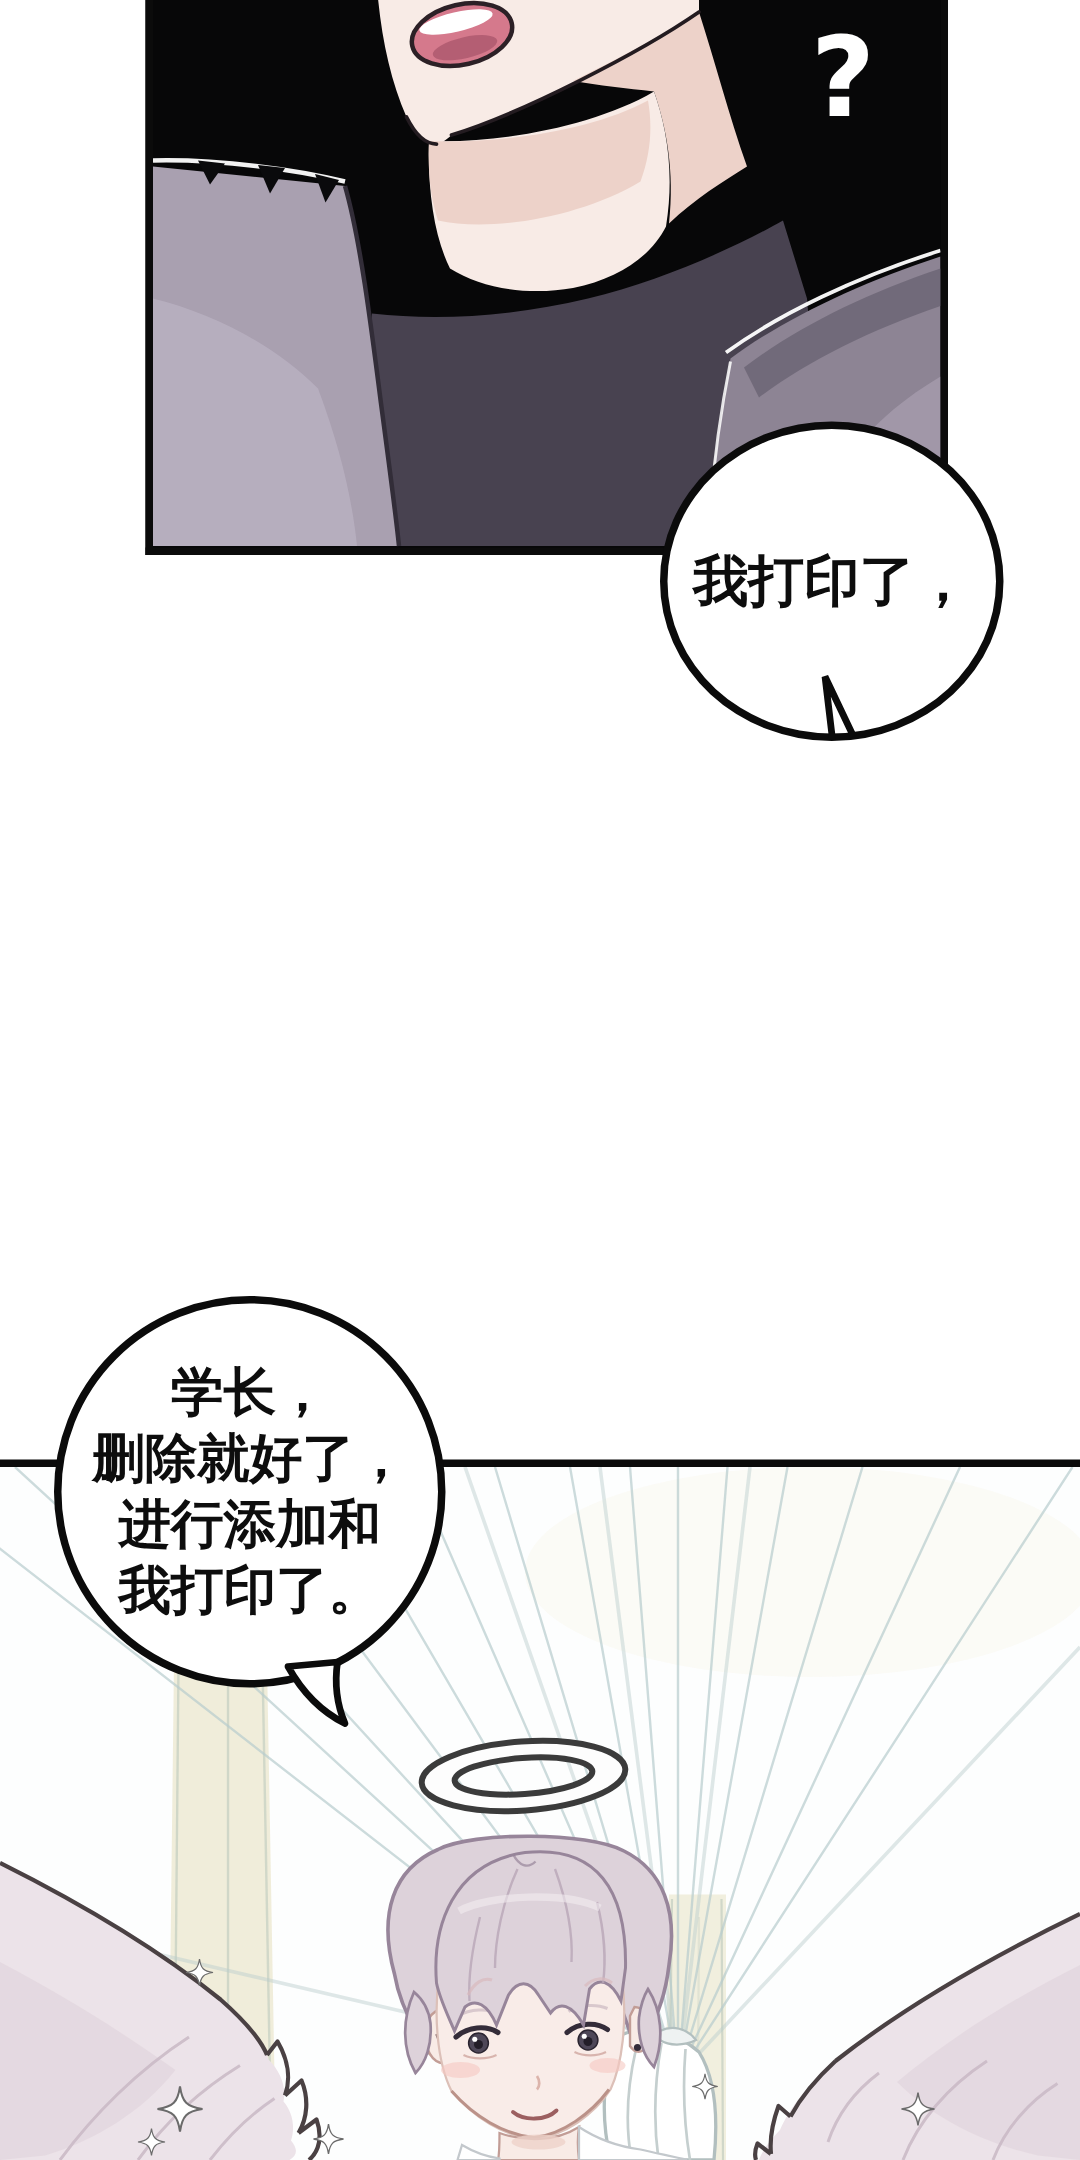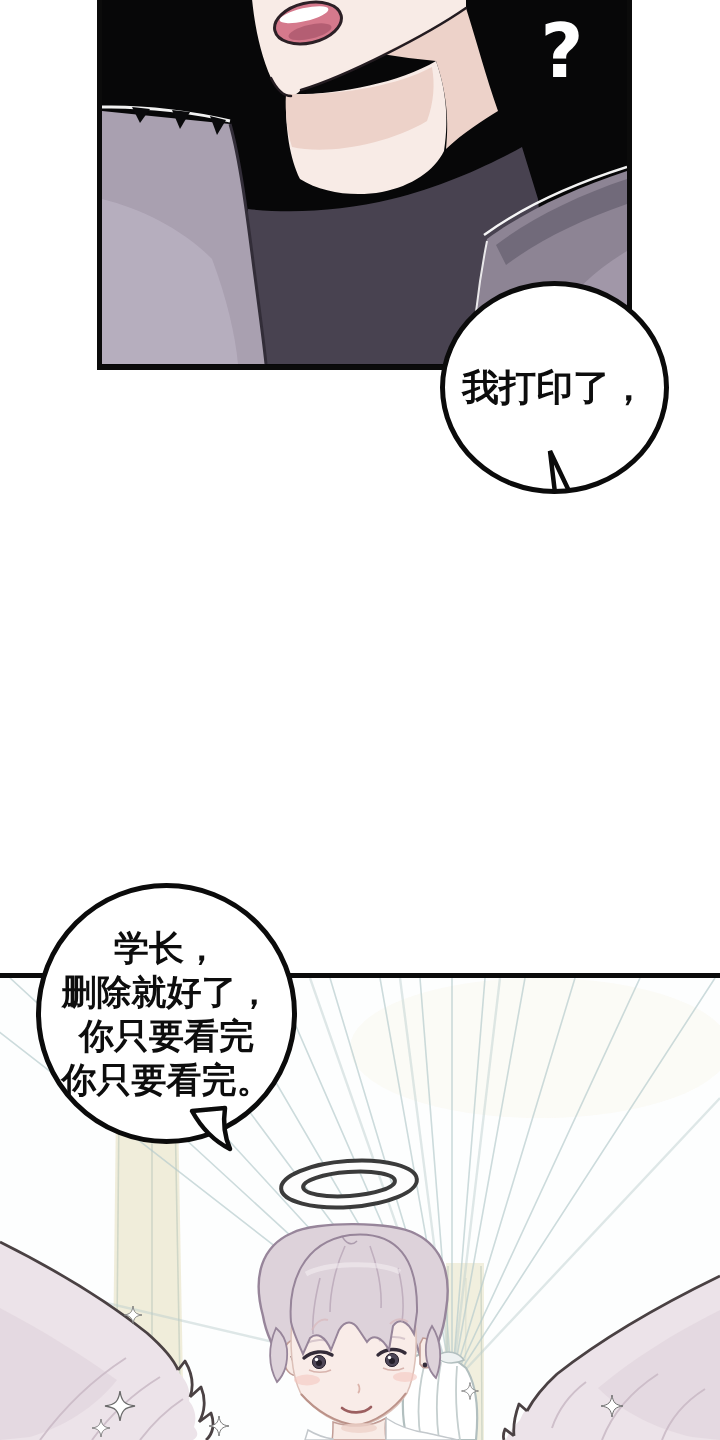--- a/index.html
+++ b/index.html
@@ -12,21 +12,21 @@
   .panel-top svg{display:block;width:100%;height:100%;}
   
   .panel-bottom{position:absolute;left:0;top:973px;width:720px;height:467px;
                 border-top:5px solid var(--ink);box-sizing:border-box;background:#fdfefe;z-index:1;}
   .panel-bottom svg{display:block;width:100%;height:100%;}
   
   .bubble{position:absolute;background:#ffffff;border:5px solid var(--ink);border-radius:50%;
           box-sizing:border-box;display:flex;flex-direction:column;justify-content:center;
           align-items:center;z-index:5;}
   .bubble-1{left:440px;top:281px;width:229px;height:213px;}
-  .bubble-2{left:36px;top:883px;width:261px;height:261px;align-items:center;}
+  .bubble-2{left:36px;top:864px;width:261px;height:261px;align-items:center;}
   .bubble-line{font-weight:bold;color:#0d0d0d;text-align:center;white-space:nowrap;}
   .bubble-1 .bubble-line{font-size:37px;line-height:46px;}
   .bubble-2 .bubble-line{font-size:35px;line-height:44px;}
   .tail{position:absolute;z-index:6;}
   .tail-1{left:533px;top:440px;}
   .tail-2{left:184px;top:1103px;}
   text.qmark{font-family:"DejaVu Sans","Liberation Sans",sans-serif;font-weight:bold;}
 </style>
 </head>
 <body>
@@ -253,20 +253,20 @@
   <div class="bubble bubble-1">
     <div class="bubble-line">我打印了，</div>
   </div>
   <svg class="tail tail-1" width="50" height="62" viewBox="0 0 50 62">
     <path d="M22,53 L17,11 L36,51" fill="none" style="stroke:var(--ink)" stroke-width="4.5" stroke-linejoin="miter"></path>
   </svg>
 
   <div class="bubble bubble-2">
     <div class="bubble-line">学长，</div>
     <div class="bubble-line">删除就好了，</div>
-    <div class="bubble-line">你只要看完</div>
-    <div class="bubble-line">你只要看完。</div>
+    <div class="bubble-line">进行添加和</div>
+    <div class="bubble-line">我打印了。</div>
   </div>
   <svg class="tail tail-2" width="58" height="54" viewBox="0 0 58 54">
     <path d="M8,8 C18,26 30,38 46,46 C40,32 39,19 41,5 Z" fill="#ffffff" style="stroke:var(--ink)" stroke-width="4.5" stroke-linejoin="round"></path>
   </svg>
 
 </div>
 
 </body></html>

